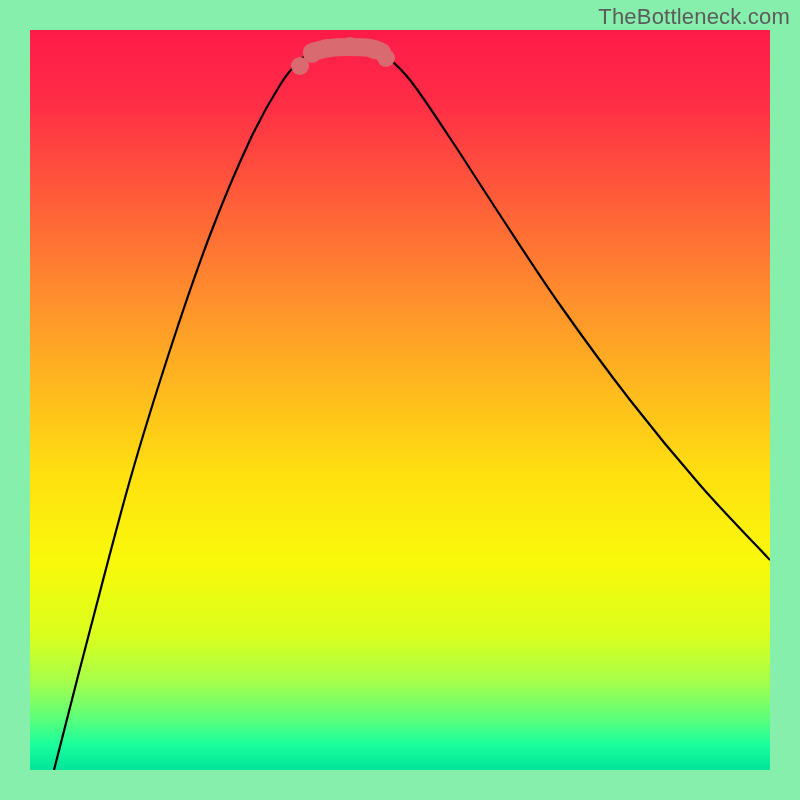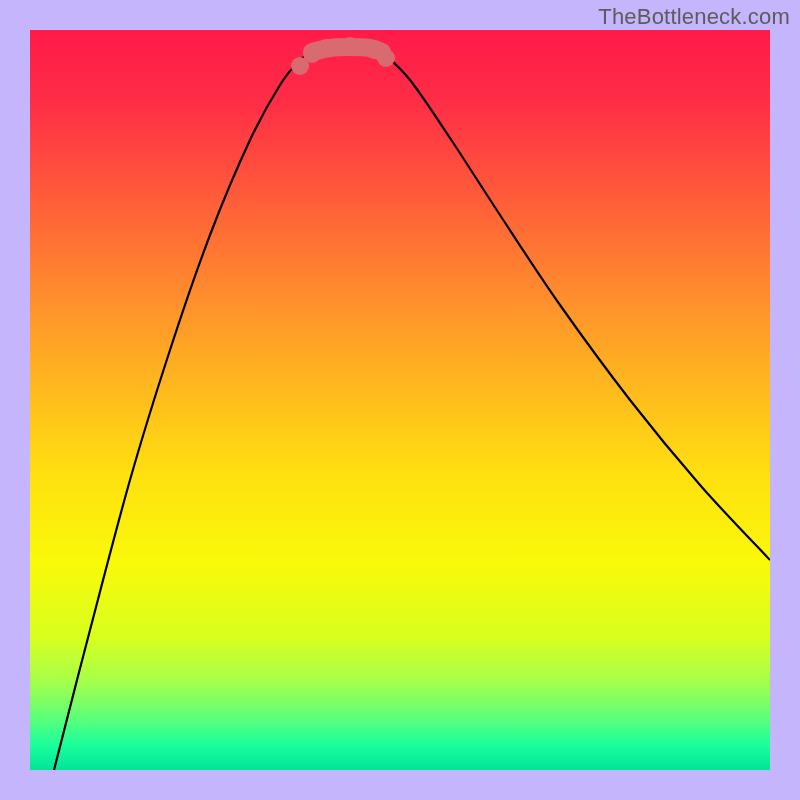--- a/index.html
+++ b/index.html
@@ -10,21 +10,21 @@
     background: #000;
     overflow: hidden;
     font-family: Arial, Helvetica, sans-serif;
   }
   .frame {
     position: absolute;
     left: 0;
     top: 0;
     width: 800px;
     height: 800px;
-    background: #c4b5fd;
+    background: #86efac;
   }
   .plot-area {
     position: absolute;
     left: 30px;
     top: 30px;
     width: 740px;
     height: 740px;
     overflow: hidden;
   }
   .gradient {

